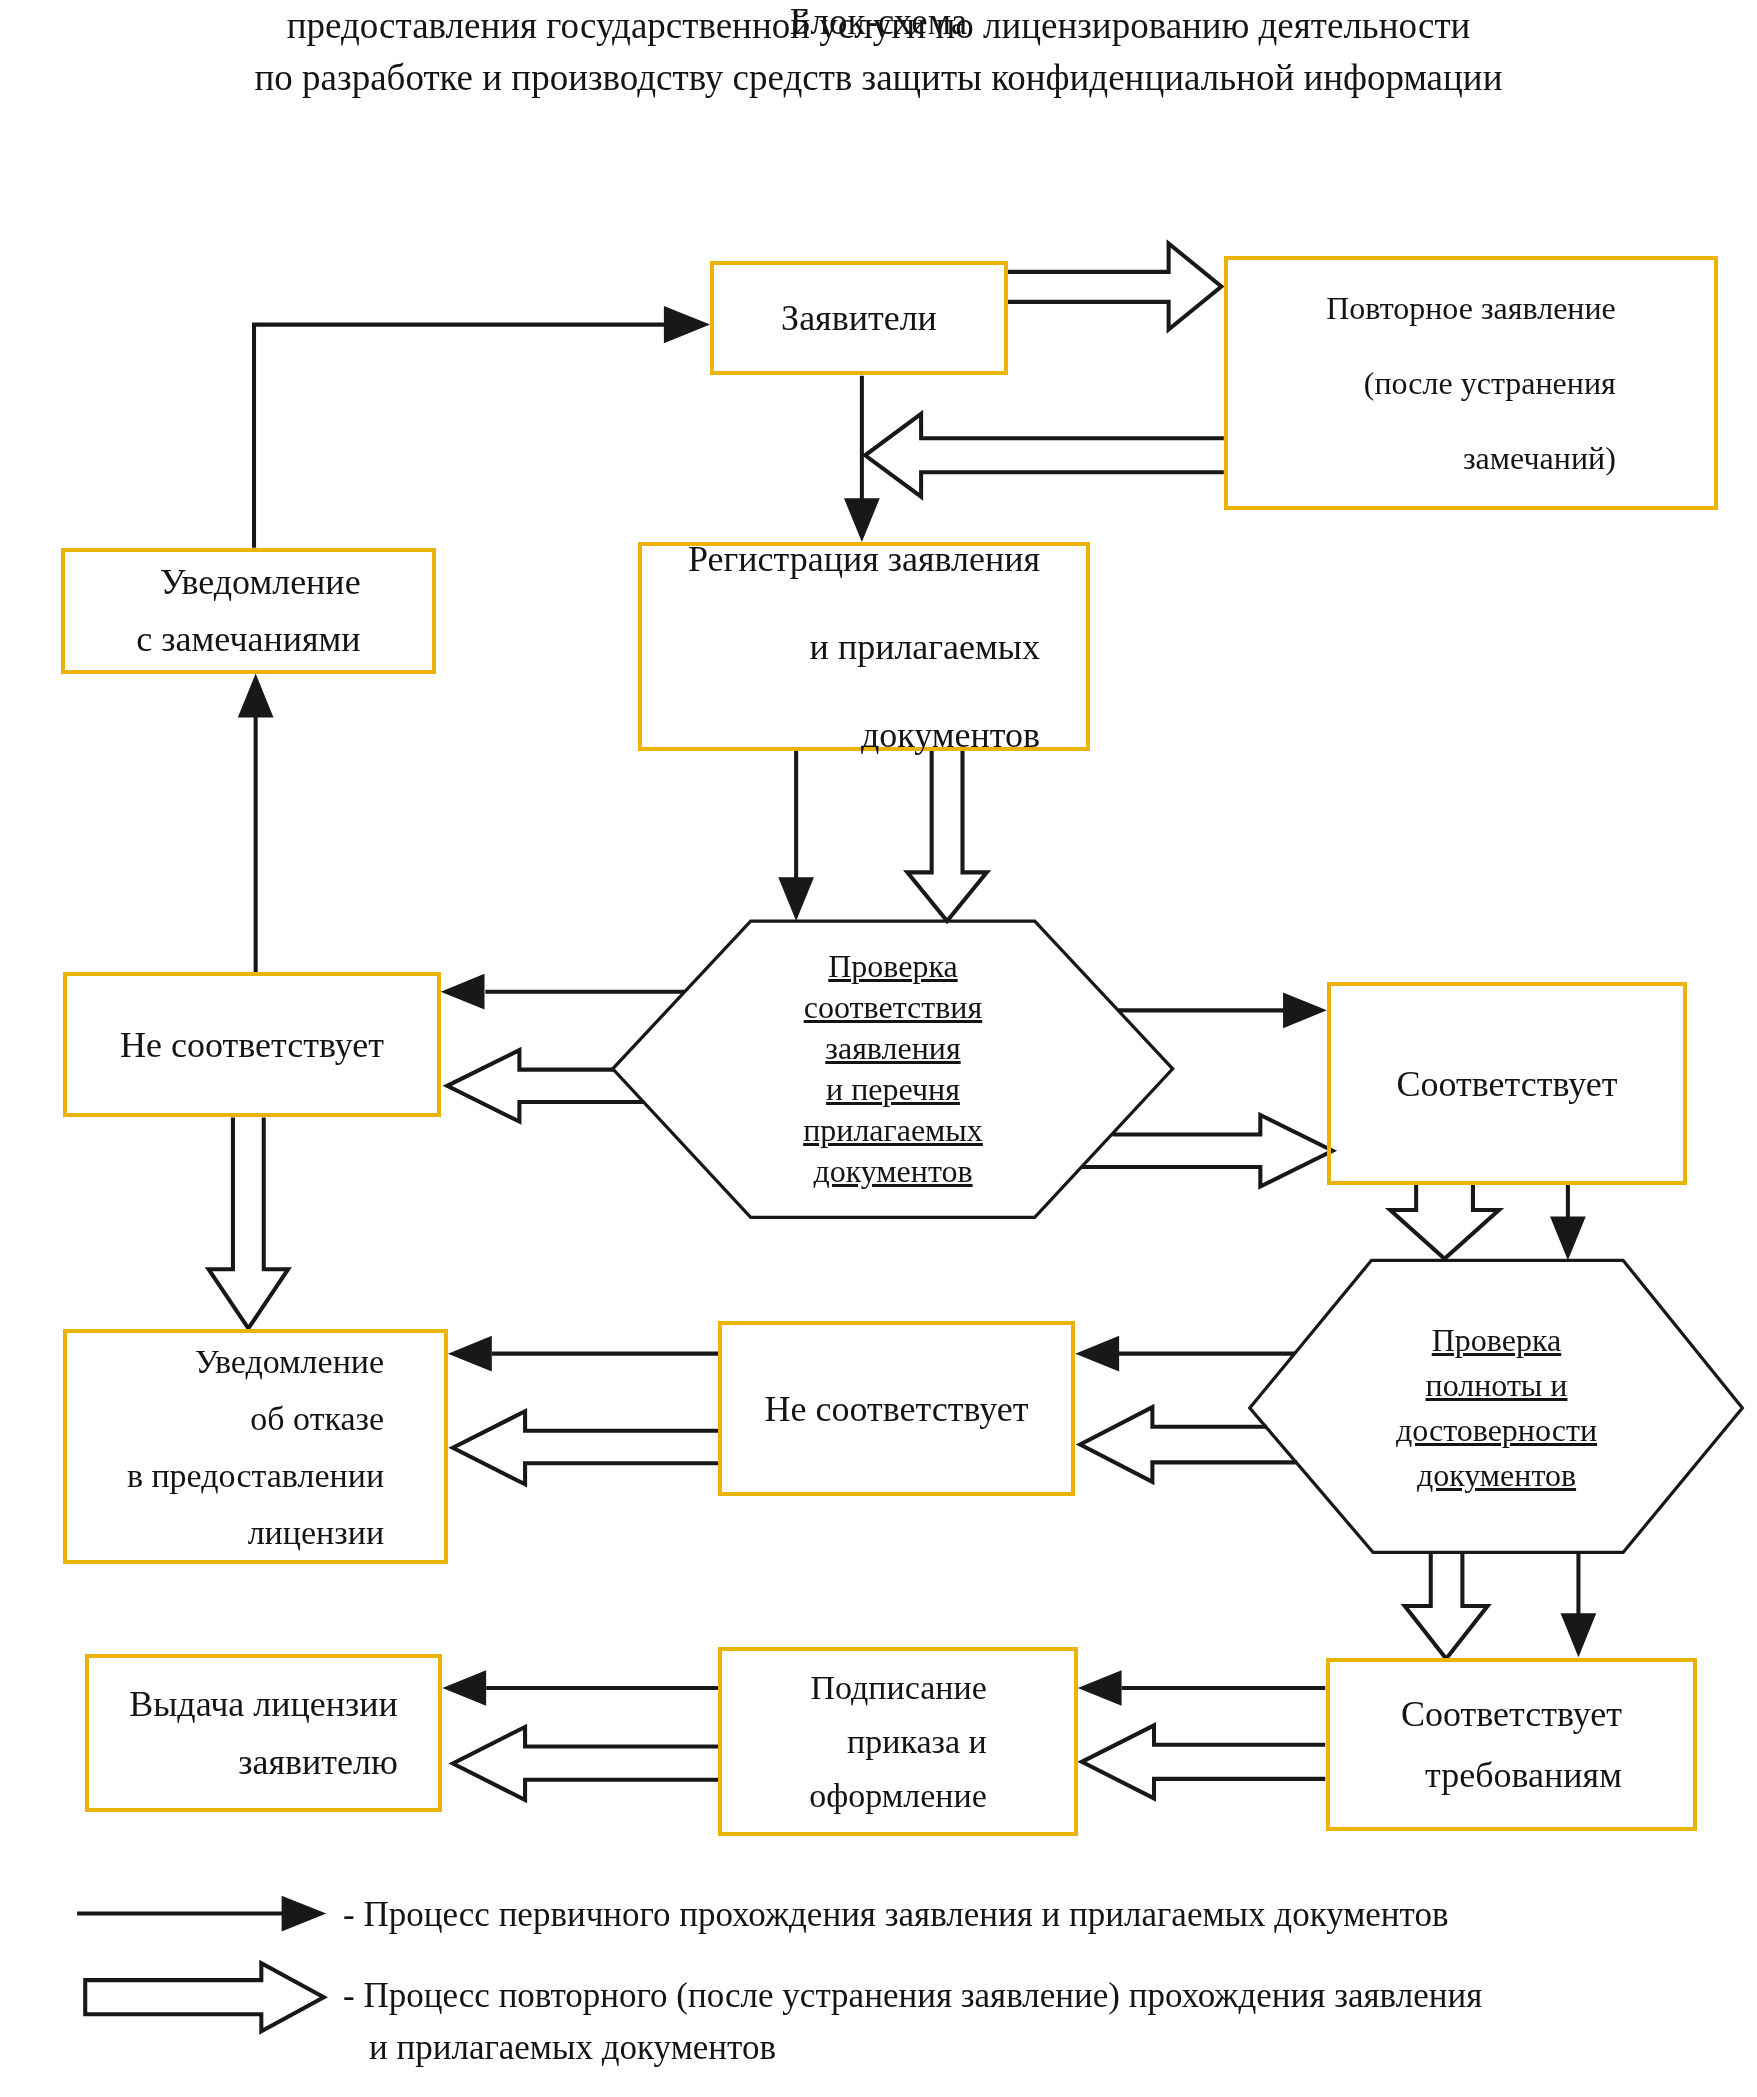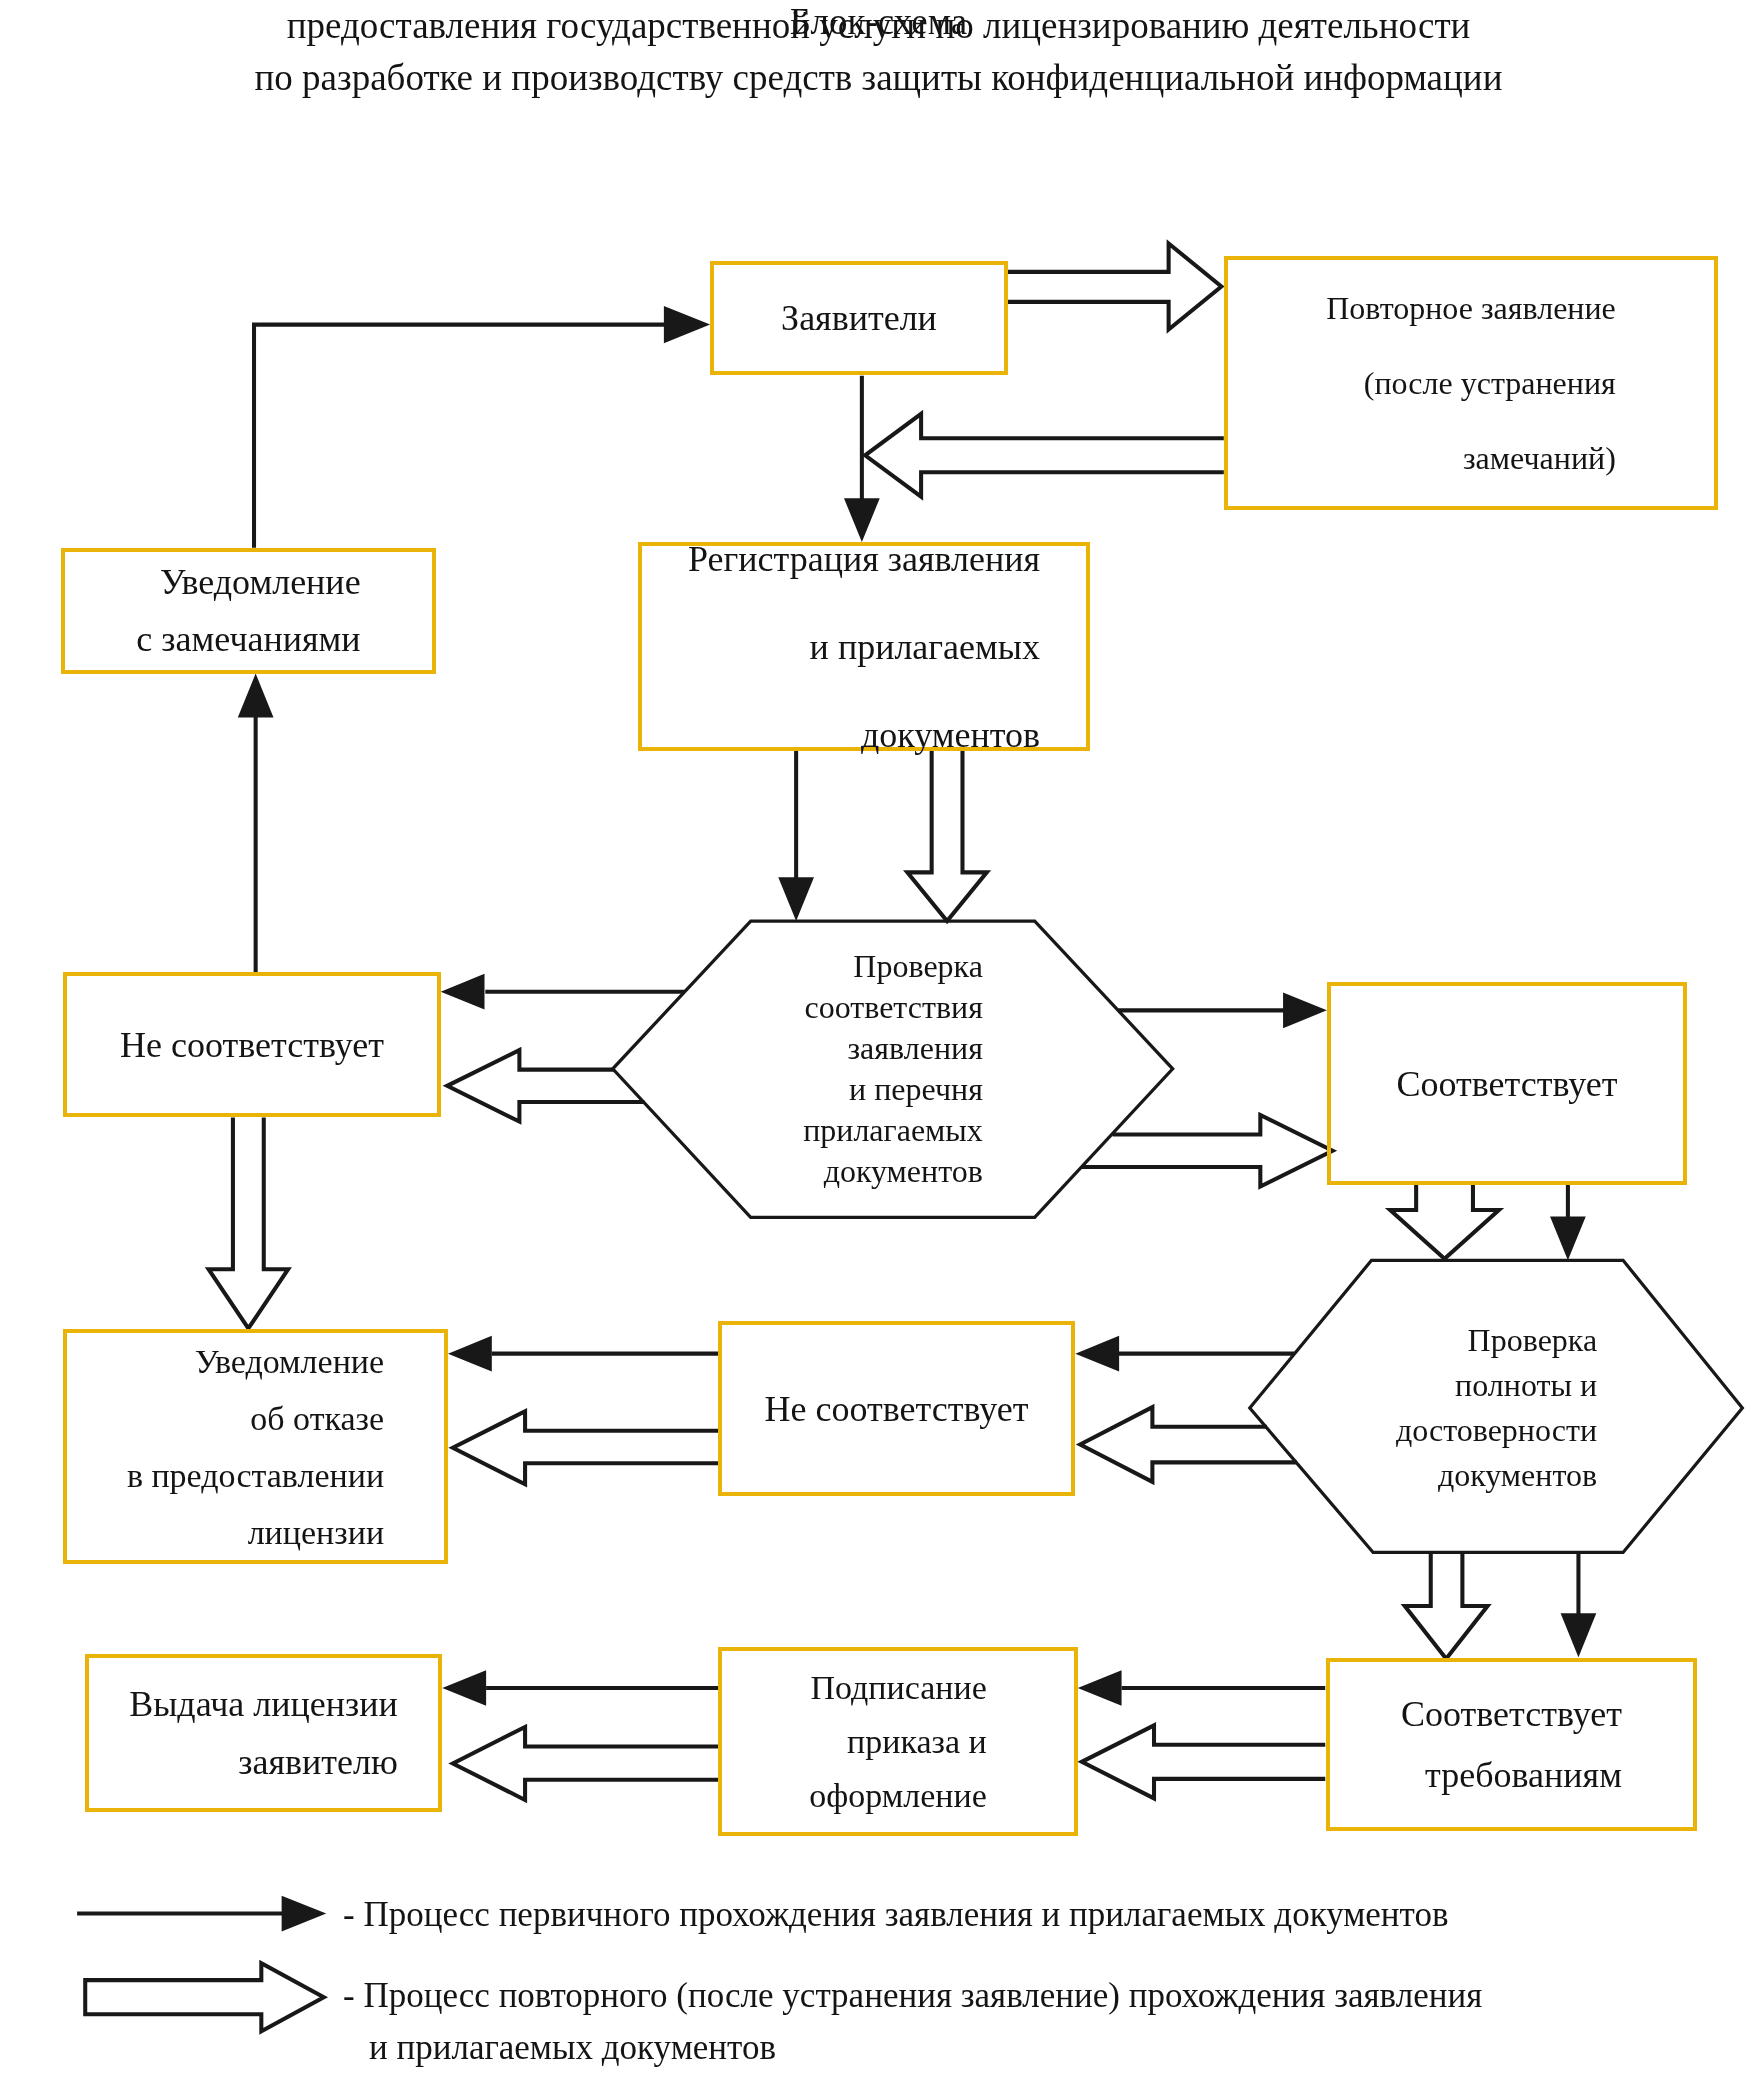--- a/index.html
+++ b/index.html
@@ -15,21 +15,21 @@
   .node{
     position:absolute;
     display:flex;align-items:center;justify-content:center;
     text-align:right;white-space:pre-line;
     border:4px solid #eab308;box-sizing:border-box;
     background:transparent;
   }
   .hextext{
     position:absolute;
     display:flex;align-items:center;justify-content:center;
-    text-align:right;white-space:pre-line;
+    text-align:center;white-space:pre-line;text-decoration:underline;
   }
   .freetext{position:absolute;white-space:pre-line;}
   
   .title-1{left:0;top:10;width:1757px;text-align:center;font-size:37px;}
   .title-23{left:0;top:76;width:1757px;text-align:center;font-size:37px;line-height:52px;}
   
   .n-zayaviteli{left:710px;top:261px;width:298px;height:114px;font-size:36px;}
   .n-povtornoe{left:1224px;top:256px;width:494px;height:254px;font-size:32px;line-height:75px;}
   .n-uvedzam{left:61px;top:548px;width:375px;height:126px;font-size:36px;line-height:57px;}
   .n-registracia{left:638px;top:542px;width:452px;height:209px;font-size:36px;line-height:88px;}

